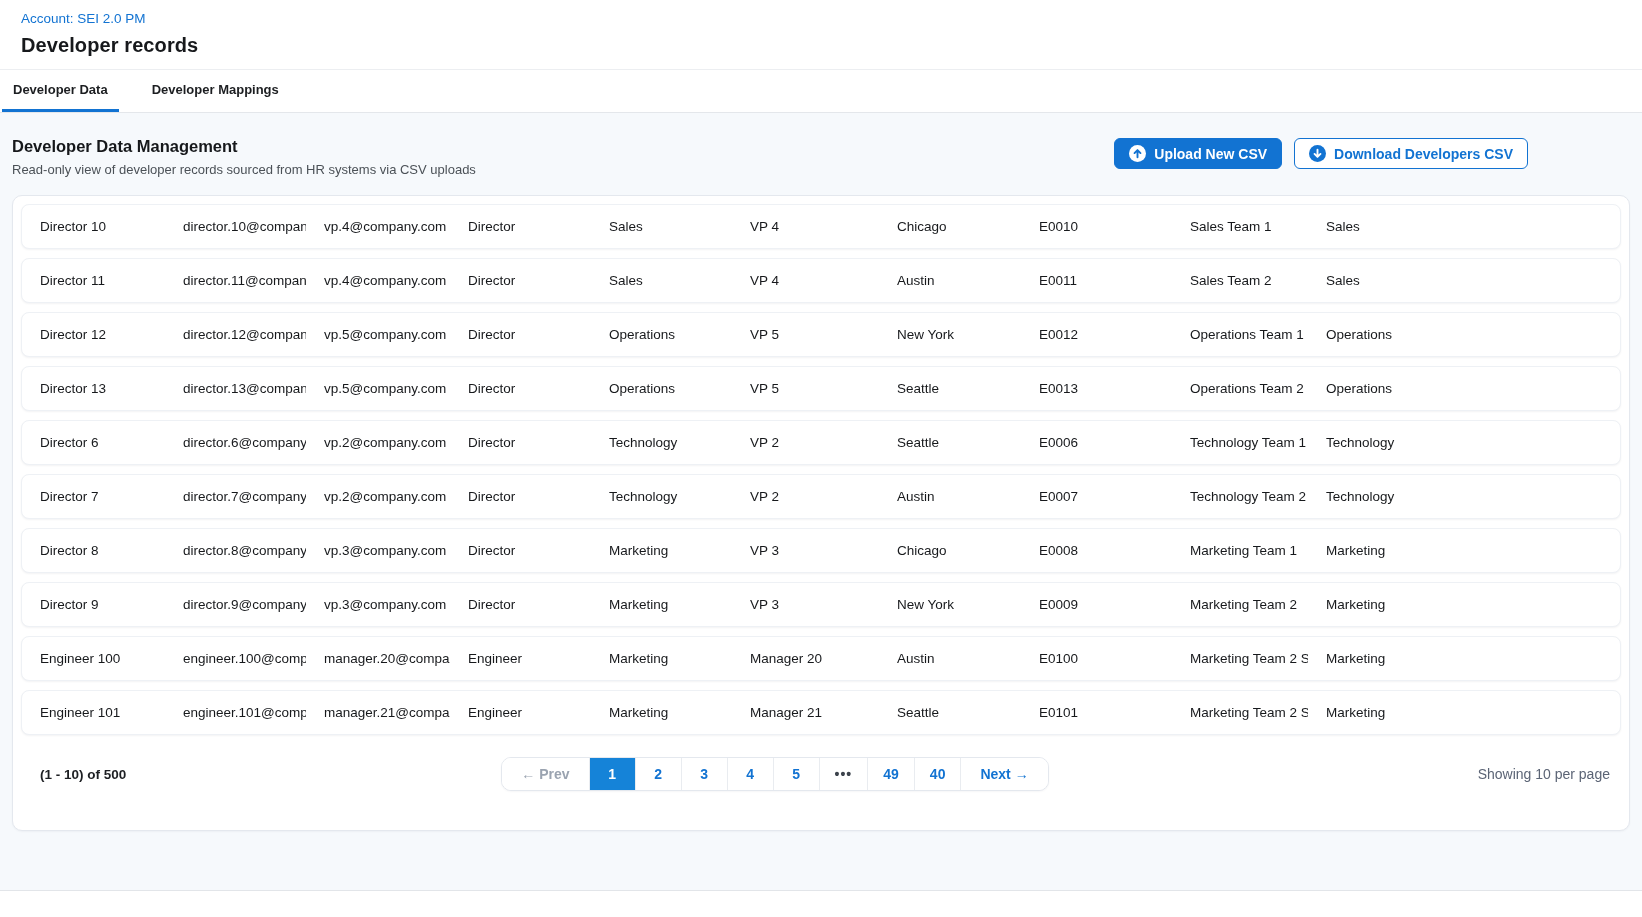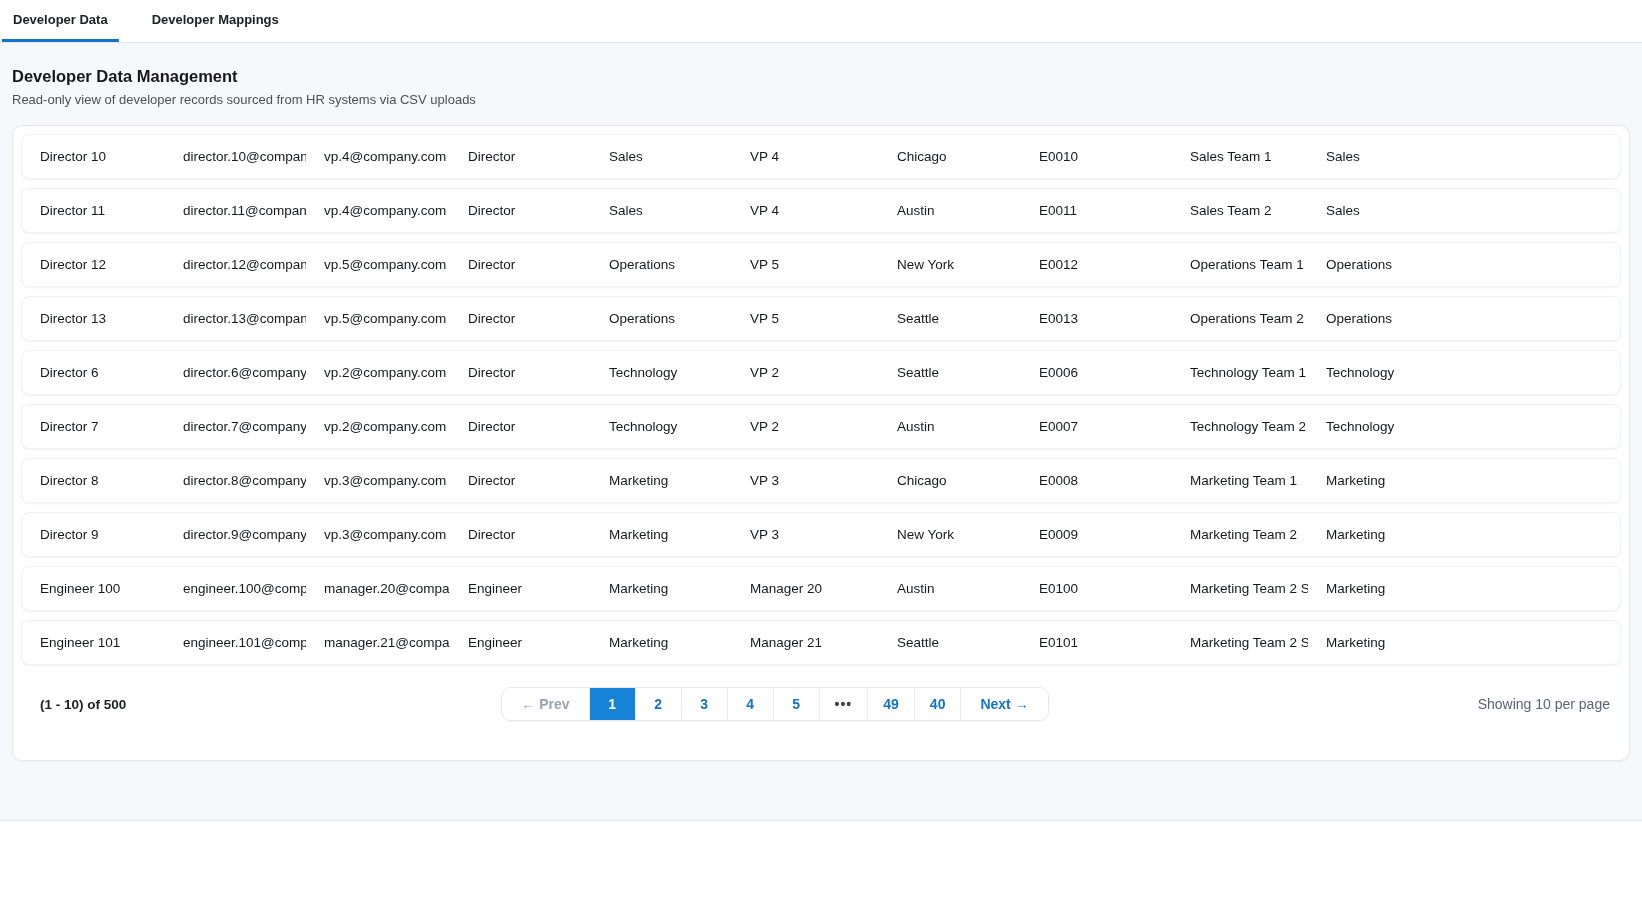--- a/index.html
+++ b/index.html
@@ -60,32 +60,56 @@
   .page-btn.disabled{color:var(--text-disabled);}
   .page-btn.active{background:var(--accent-active);color:#fff;}
   .page-btn.ellipsis{color:#3c434c;letter-spacing:1px;}
   .page-btn.prev,.page-btn.next{padding:0 19px;}
 </style>
 </head>
 <body>
 
 <div>
 
+  <header class="top-header">
+    <a class="account-link">Account: SEI 2.0 PM</a>
+    <h1 class="page-title">Developer records</h1>
+  </header>
 
   <nav class="tab-bar">
     <div class="tab active">Developer Data</div>
     <div class="tab">Developer Mappings</div>
   </nav>
 
   <section class="content">
 
     <div class="section-header">
       <div>
         <div class="section-title">Developer Data Management</div>
         <div class="section-subtitle">Read-only view of developer records sourced from HR systems via CSV uploads</div>
+      </div>
+      <div class="actions">
+        <button class="btn primary">
+          <span style="display:flex;">
+            <svg width="17" height="17" viewBox="0 0 16 16">
+              <circle cx="8" cy="8" r="8" fill="#ffffff"></circle>
+              <path d="M8 11.6 V5.2 M5.2 7.6 L8 4.8 L10.8 7.6" fill="none" stroke="#1273d2" stroke-width="1.8" stroke-linecap="round" stroke-linejoin="round"></path>
+            </svg>
+          </span>
+          <span>Upload New CSV</span>
+        </button>
+        <button class="btn outline">
+          <span style="display:flex;">
+            <svg width="17" height="17" viewBox="0 0 16 16">
+              <circle cx="8" cy="8" r="8" fill="#1273d2"></circle>
+              <path d="M8 4.4 V10.8 M5.2 8.4 L8 11.2 L10.8 8.4" fill="none" stroke="#ffffff" stroke-width="1.8" stroke-linecap="round" stroke-linejoin="round"></path>
+            </svg>
+          </span>
+          <span>Download Developers CSV</span>
+        </button>
       </div>
     </div>
 
     <div class="table-card">
       <div id="rows">
           <div class="row gridcols">
             <div class="cell">Director 10</div>
             <div class="cell">director.10@compan...</div>
             <div class="cell">vp.4@company.com</div>
             <div class="cell">Director</div>

